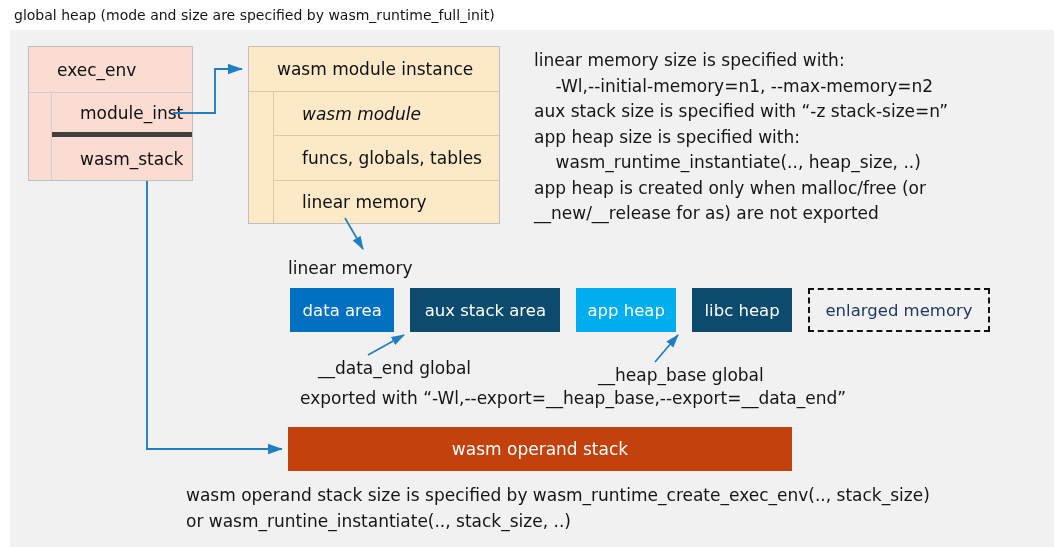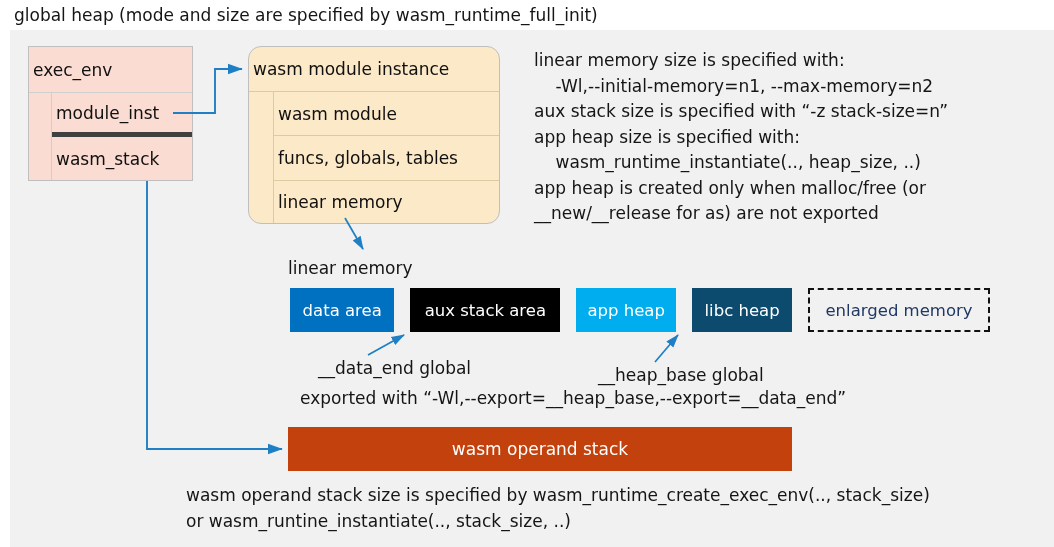--- a/index.html
+++ b/index.html
@@ -20,21 +20,21 @@
     left: 0; top: 0;
     width: 1054px;
     height: 547px;
   }
   .abs { position: absolute; }
 
   
   #title {
     left: 14px;
     top: 4px;
-    font-size: 17px;
+    font-size: 14px;
     line-height: 22px;
     color: #151515;
     white-space: nowrap;
   }
 
   
   #panel {
     left: 10px;
     top: 30px;
     width: 1044px;
@@ -46,21 +46,21 @@
   .sbox {
     box-sizing: border-box;
     border: 1px solid #bfbfbf;
   }
   .scell {
     box-sizing: border-box;
     display: flex;
     align-items: center;
     font-size: 17px;
     color: #101010;
-    padding-left: 4px;
+    padding-left: 28px;
     white-space: nowrap;
   }
 
   
   #exec-env {
     left: 28px; top: 46px;
     width: 165px; height: 135px;
     background: #fadcd2;
   }
   #exec-env-title {
@@ -81,36 +81,36 @@
   #wasm-stack {
     left: 23px; top: 90px;
     width: 140px; height: 43px;
   }
 
   
   #wmi {
     left: 248px; top: 46px;
     width: 252px; height: 178px;
     background: #fce9c8;
-    border-radius: 13px;
   }
   #wmi-title {
     left: 0; top: 0;
     width: 250px; height: 45px;
     border-bottom: 1px solid #ddc9a2;
   }
   #wmi-gutter-left {
     left: 0; top: 45px;
     width: 24px; height: 131px;
     border-right: 1px solid #ddc9a2;
   }
   #wasm-module {
     left: 25px; top: 45px;
     width: 225px; height: 44px;
     border-bottom: 1px solid #ddc9a2;
+    font-style: italic;
   }
   #funcs-globals-tables {
     left: 25px; top: 89px;
     width: 225px; height: 45px;
     border-bottom: 1px solid #ddc9a2;
   }
   #wmi-linear-memory {
     left: 25px; top: 134px;
     width: 225px; height: 42px;
   }
@@ -219,21 +219,21 @@
 aux stack size is specified with “-z stack-size=n”
 app heap size is specified with:
     wasm_runtime_instantiate(.., heap_size, ..)
 app heap is created only when malloc/free (or
 __new/__release for as) are not exported</div>
 
   <div class="abs" id="lm-label">linear memory</div>
 
   <div class="abs" id="membar">
     <div class="seg" style="width:115px;background:#0070c0;">data area</div>
-    <div class="seg" style="width:165px;background:#000000;">aux stack area</div>
+    <div class="seg" style="width:165px;background:#0c4a6e;">aux stack area</div>
     <div class="seg" style="width:110px;background:#00aeef;">app heap</div>
     <div class="seg" style="width:110px;background:#0c4a6e;">libc heap</div>
     <div class="seg dashed" style="width:200px;">enlarged memory</div>
   </div>
 
   <div class="abs anno" id="anno-data-end">__data_end global</div>
   <div class="abs anno" id="anno-exported">exported with “-Wl,--export=__heap_base,--export=__data_end”</div>
   <div class="abs anno" id="anno-heap-base">__heap_base global</div>
 
   <div class="abs" id="opstack">wasm operand stack</div>

